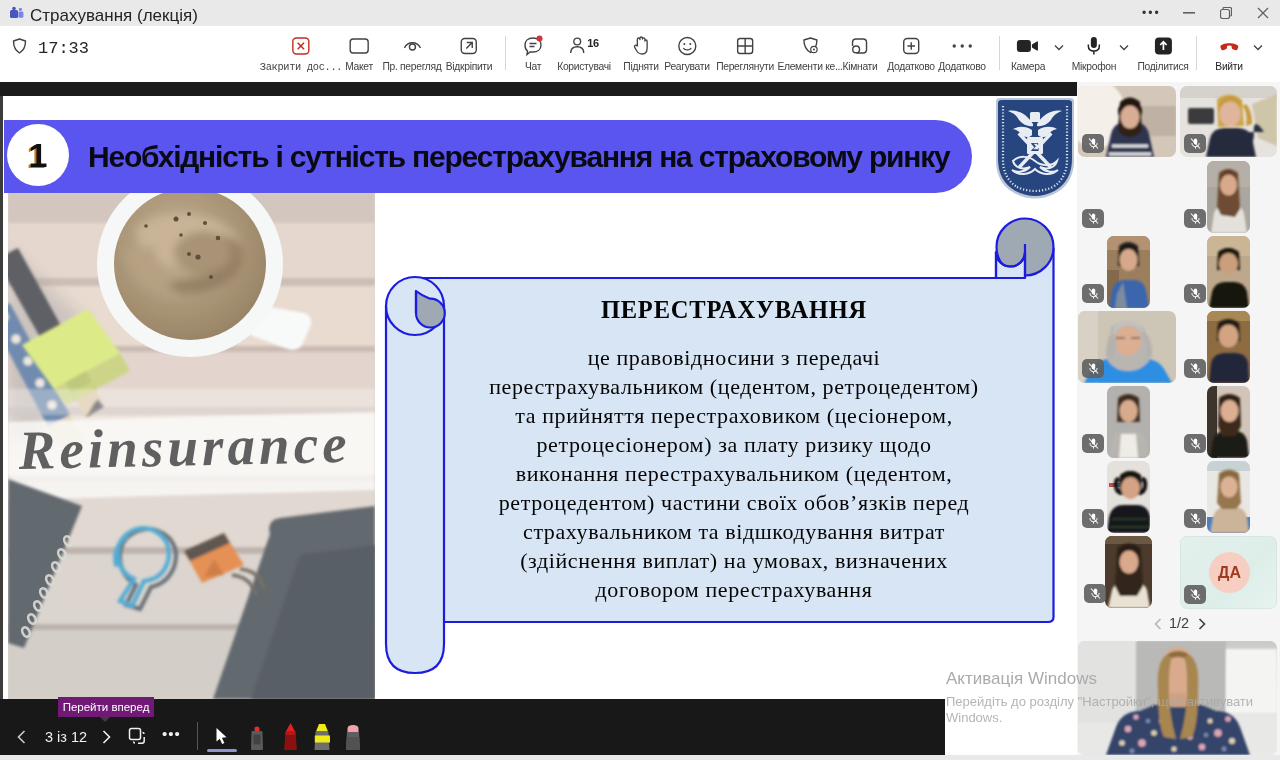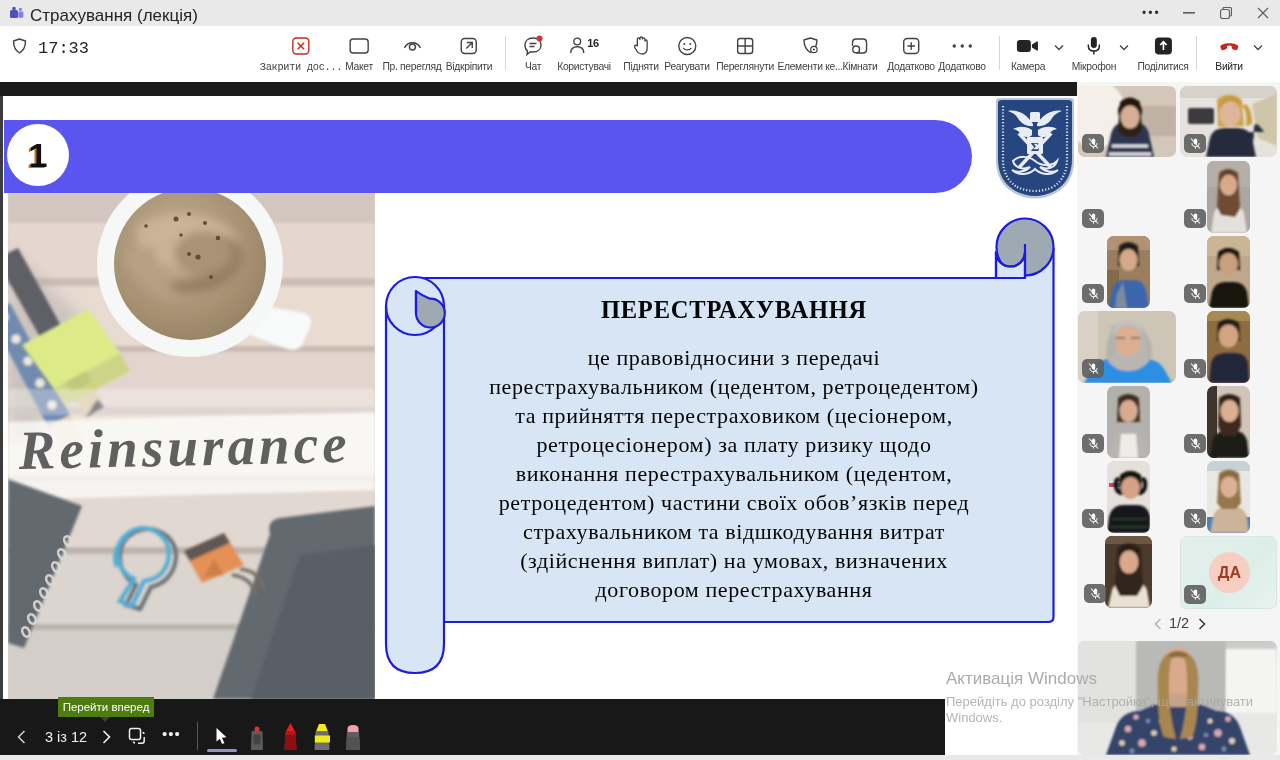--- a/index.html
+++ b/index.html
@@ -22,21 +22,21 @@
   #leftedge{left:0;top:96px;width:3px;height:603px;background:#3c3c3c;}
   #banner{left:4px;top:120px;width:968px;height:73px;background:#5a55ee;
      border-radius:0 37px 37px 0;}
   #bannum{left:7px;top:124px;width:62px;height:62px;background:#ffffff;border-radius:50%;
      text-align:center;line-height:62px;font-size:34px;font-weight:bold;color:#111;
      text-shadow:-2px 1px 0 #c87820;}
   #bantitle{left:88px;top:120px;width:900px;height:73px;white-space:nowrap;display:flex;align-items:center;
      font-size:30px;font-weight:bold;color:#0a0a14;letter-spacing:-1.2px;}
   #botblack{left:0;top:699px;width:945px;height:56px;background:#181818;}
   #botstrip{left:0px;top:755px;width:1280px;height:5px;background:#e9e9e9;}
-  #tooltip{left:58px;top:697px;width:96px;height:20px;background:#4d7c0f;color:#ffffff;
+  #tooltip{left:58px;top:697px;width:96px;height:20px;background:#701a75;color:#ffffff;
      font-size:11.5px;text-align:center;line-height:20px;}
   #tooltip:after{content:"";position:absolute;left:42px;top:20px;border:5px solid transparent;
      border-top-color:#3d3d3d;}
   .bb{position:absolute;color:#e8e8e8;}
   
   #wm1{left:946px;top:669px;font-size:17px;color:#ababab;z-index:50;}
   #wm2{left:946px;top:694px;font-size:13px;color:#a8a8a8;z-index:50;line-height:16px;opacity:.85;}
   
   .tile{position:absolute;border-radius:7px;overflow:hidden;}
   .mic{position:absolute;width:22px;height:19px;background:rgba(97,97,97,.92);
@@ -243,20 +243,21 @@
     </div>
   <svg class="abs" style="left:1253px;top:44px" width="10" height="7" viewBox="0 0 10 7">
       <path d="M1 1.5 L5 5.5 L9 1.5" fill="none" stroke="#424242" stroke-width="1.3"></path>
     </svg>
 
   <div class="abs" id="topblack"></div>
   <div class="abs" id="leftedge"></div>
   <div class="abs" id="slidewhite"></div>
   <div class="abs" id="banner"></div>
   <div class="abs" id="bannum">1</div>
+  <div class="abs" id="bantitle">Необхідність і сутність перестрахування на страховому ринку</div>
   <svg class="abs" style="left:993px;top:98px;z-index:3" width="84" height="102" viewBox="0 0 84 102">
     <defs>
       <clipPath id="lgc">
           <path d="M4 4 Q4 1 8 1 L76 1 Q80 1 80 4 L80 62 Q80 84 62 94 Q52 99 42 99 Q32 99 22 94 Q4 84 4 62 Z"></path>
         </clipPath>
     </defs>
     <path d="M3 3 Q3 0 7 0 L77 0 Q81 0 81 3 L81 62 Q81 85 63 95 Q52.5 100.5 42 100.5 Q31.5 100.5 21 95 Q3 85 3 62 Z" fill="#b9c6da"></path>
     <path d="M5 5 Q5 2 9 2 L75 2 Q79 2 79 5 L79 61 Q79 83 61.5 93 Q51.8 98 42 98 Q32.2 98 22.5 93 Q5 83 5 61 Z" fill="#27457f"></path>
     <g clip-path="url(#lgc)" fill="#e8edf4">
 

